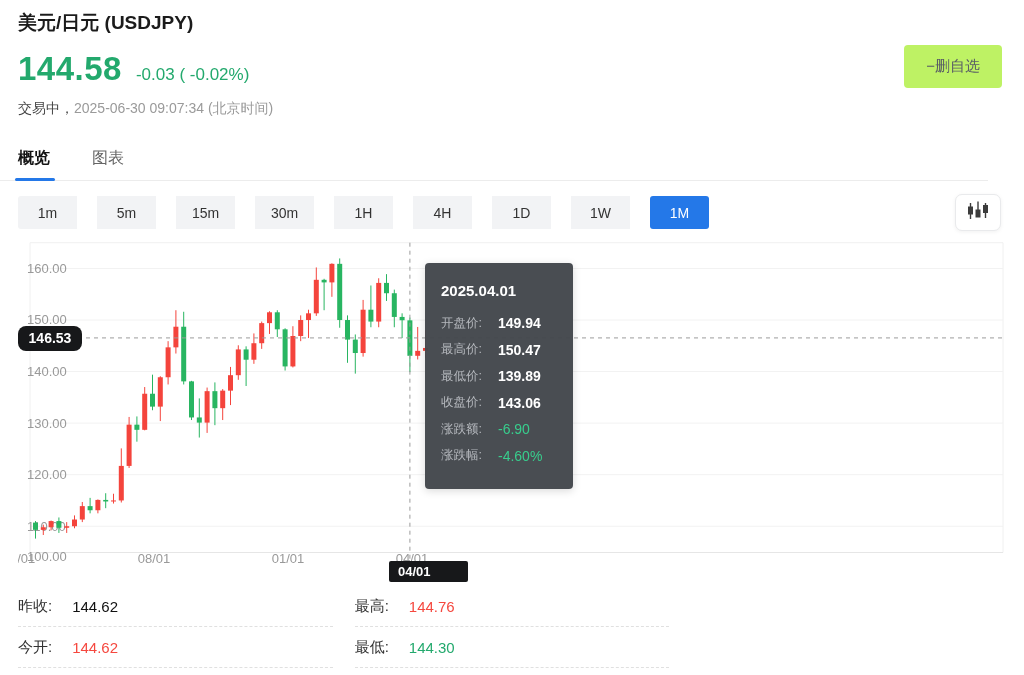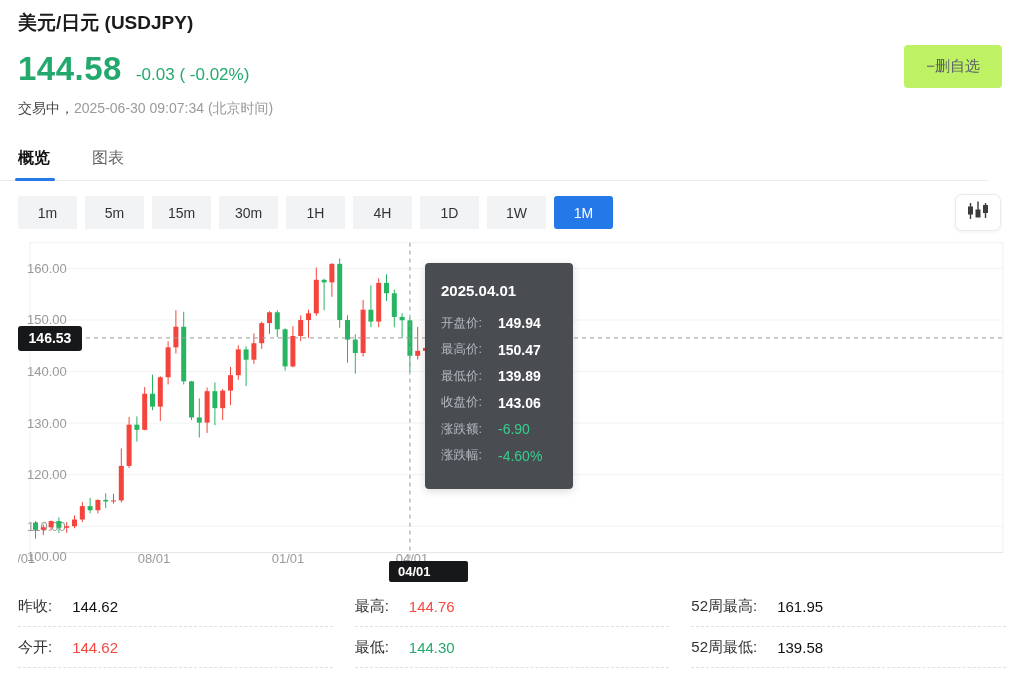--- a/index.html
+++ b/index.html
@@ -19,35 +19,35 @@
 
   .status-row { position:absolute; left:18px; top:100px; font-size:14px; color:#444; }
   .status-row .ts { color:#9a9a9a; }
 
   .tabs { position:absolute; left:0; top:141px; width:988px; height:40px; border-bottom:1px solid #ececec; }
   .tab { position:absolute; top:7px; font-size:16px; cursor:pointer; }
   .tab.active { left:18px; font-weight:700; color:#141414; }
   .tab.inactive { left:92px; color:#666; }
   .tab-underline { position:absolute; left:15px; top:37px; width:40px; height:3px; background:#2478e8; border-radius:2px; }
 
-  .periods { position:absolute; left:18px; top:196px; display:flex; gap:8px; }
+  .periods { position:absolute; left:18px; top:196px; display:flex; gap:20px; }
   .pbtn { width:59px; height:33px; background:#f2f3f5; border:none; font-size:14px; color:#333;
     cursor:pointer; font-family:inherit; }
   .pbtn:first-child { border-radius:3px 0 0 3px; }
   .pbtn.sel { background:#2478e8; color:#fff; border-radius:3px; font-weight:500; }
 
   .chart-type-btn { position:absolute; right:23px; top:194px; width:46px; height:37px; background:#fff;
     border:1px solid #e9eaec; border-radius:7px; box-shadow:0 1px 4px rgba(0,0,0,.06);
     display:flex; align-items:center; justify-content:center; cursor:pointer; }
 
   .chart-wrap { position:absolute; left:18px; top:240px; width:988px; height:345px; }
   .chart-wrap svg { position:absolute; left:0; top:0; }
 
   .cross-price { position:absolute; left:0; top:86px; width:64px; height:25px; background:#17181a;
-    color:#fff; font-size:14px; font-weight:700; text-align:center; line-height:25px; border-radius:3px; }
+    color:#fff; font-size:14px; font-weight:700; text-align:center; line-height:25px; border-radius:8px; }
   .cross-date { position:absolute; left:371px; top:321px; width:79px; height:21px; background:#17181a;
     color:#fff; font-size:13px; font-weight:700; line-height:21px; padding-left:9px; border-radius:2px; }
 
   .tooltip { position:absolute; left:407px; top:23px; width:148px; height:226px;
     background:rgba(67,71,76,.97); border-radius:4px; padding:19px 4px 0 16px;
     box-shadow:0 2px 8px rgba(0,0,0,.15); }
   .tt-title { color:#fff; font-size:15px; font-weight:700; margin-bottom:11px; }
   .tt-row { display:flex; align-items:center; height:26.5px; }
   .tt-label { width:57px; font-size:12.5px; color:#b5b8bd; flex:none; }
   .tt-val { font-size:14px; font-weight:700; color:#fff; }
@@ -290,25 +290,15 @@
       <div>
         <div class="stat-row">
           <span class="stat-label">最高:</span>
           <span class="stat-val red">144.76</span>
         </div>
         <div class="stat-row">
           <span class="stat-label">最低:</span>
           <span class="stat-val green">144.30</span>
         </div>
       </div>
-      <div>
-        <div class="stat-row">
-          <span class="stat-label">52周最高:</span>
-          <span class="stat-val">161.95</span>
-        </div>
-        <div class="stat-row">
-          <span class="stat-label">52周最低:</span>
-          <span class="stat-val">139.58</span>
-        </div>
-      </div>
     </div>
 
 </div>
 
 </body></html>

